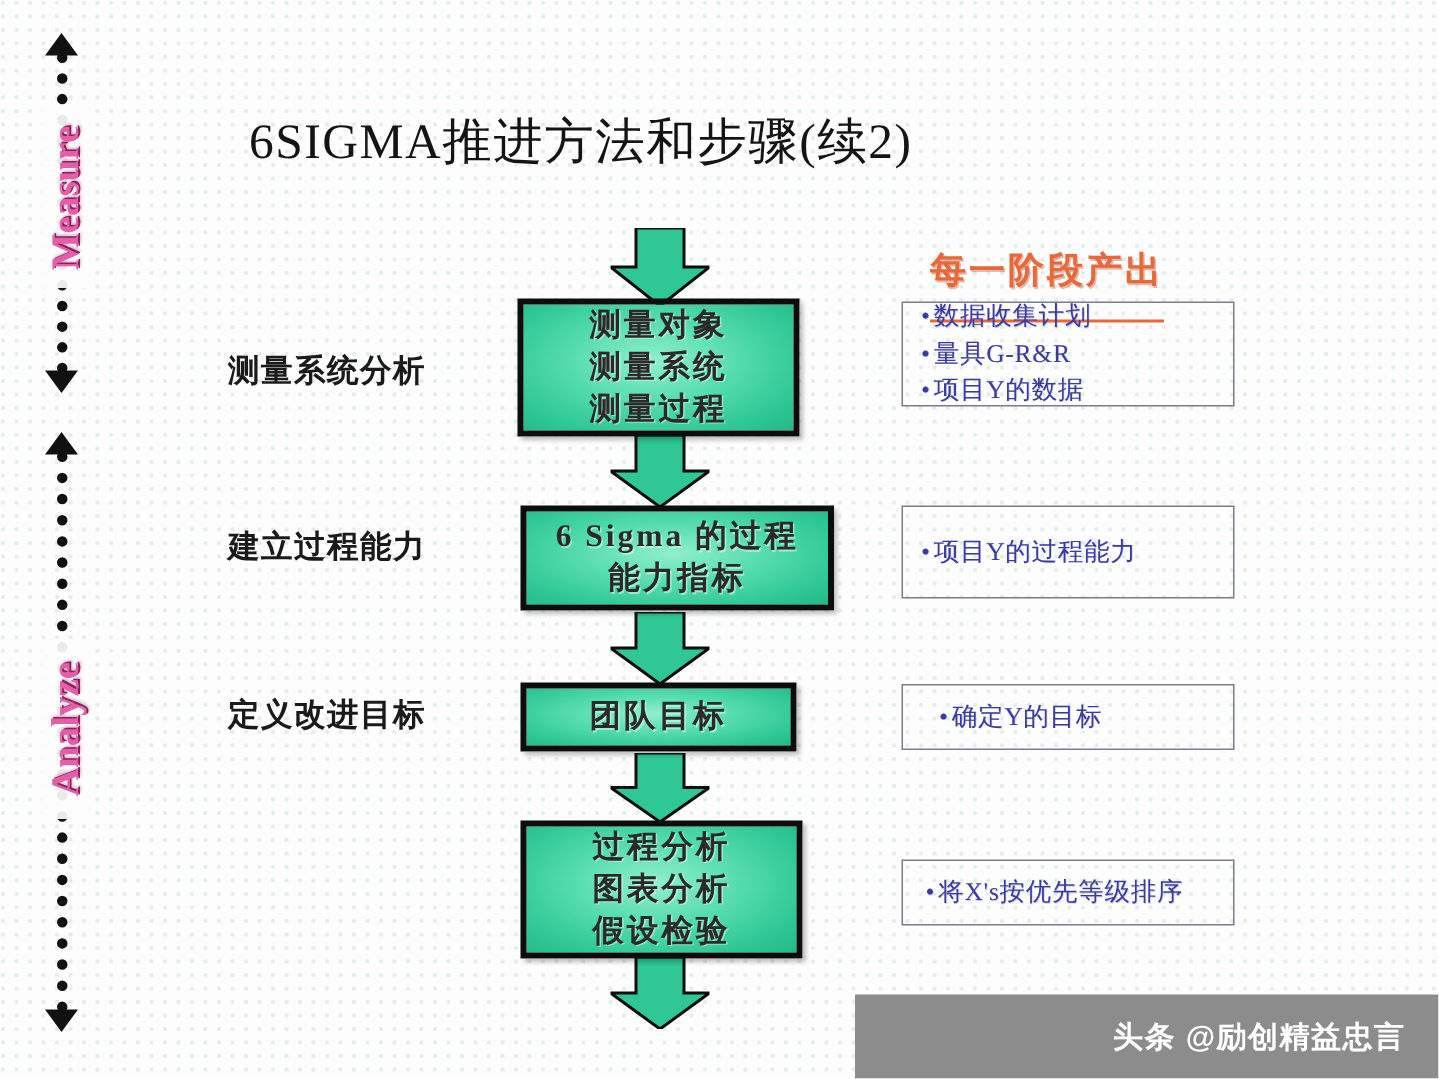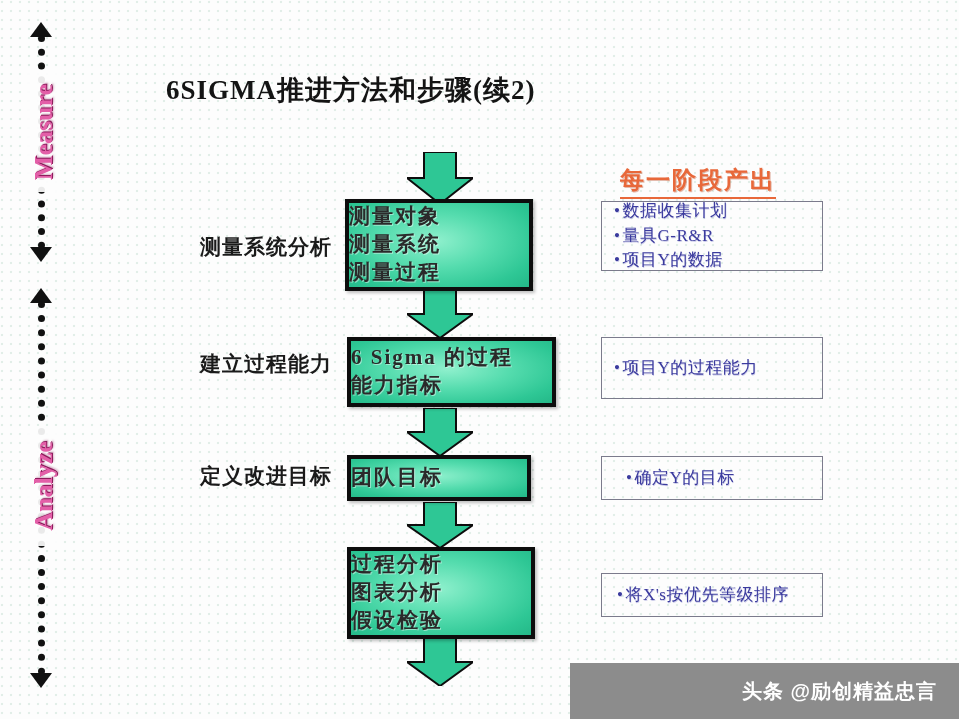--- a/index.html
+++ b/index.html
@@ -24,22 +24,22 @@
     background-size: 9px 9px;
     overflow: hidden;
   }
 
   
   #title {
     position: absolute;
     left: 166px;
     top: 72px;
     font-family: "Liberation Serif", "DejaVu Serif", serif;
-    font-size: 27px;
-    font-weight: 700;
+    font-size: 33px;
+    font-weight: 400;
     letter-spacing: 1px;
     color: #141414;
     white-space: nowrap;
   }
 
   
   .rail {
     position: absolute;
     left: 30px;
     width: 22px;
@@ -96,32 +96,31 @@
   .stage-label {
     position: absolute;
     left: 152px;
     width: 190px;
     font-family: "Liberation Serif", "DejaVu Serif", serif;
     font-size: 21px;
     font-weight: 700;
     color: #1a1a1a;
     letter-spacing: 1px;
     white-space: nowrap;
-    margin-left: 48px;
   }
 
   
   .flow-box {
     position: absolute;
     box-sizing: border-box;
     border: 4px solid #0d0d0d;
     background: radial-gradient(ellipse at 48% 45%, #8ff0cd 0%, #55dcae 42%, #2ec795 78%, #24b888 100%);
     display: flex;
     flex-direction: column;
-    align-items: flex-start;
+    align-items: center;
     justify-content: center;
     box-shadow: 2px 2px 3px rgba(0,0,0,0.25);
   }
   .flow-box .line-txt {
     font-family: "Liberation Serif", "DejaVu Serif", serif;
     font-size: 21px;
     font-weight: 700;
     color: #2a2a2a;
     letter-spacing: 2px;
     line-height: 1.32;
@@ -141,21 +140,21 @@
     position: absolute;
     left: 620px;
     top: 164px;
     font-family: "Liberation Serif", "DejaVu Serif", serif;
     font-size: 24px;
     font-weight: 700;
     color: #e8683a;
     text-shadow: 1px 1px 0 rgba(180,60,20,0.35);
     letter-spacing: 2px;
     border-bottom: 2px solid #e8683a;
-    padding-bottom: 1px;
+    padding-bottom: 17px;
     white-space: nowrap;
   }
   .out-box {
     position: absolute;
     box-sizing: border-box;
     border: 1.5px solid #7b7b8c;
     background: transparent;
     padding: 6px 10px 6px 12px;
     display: flex;
     flex-direction: column;

